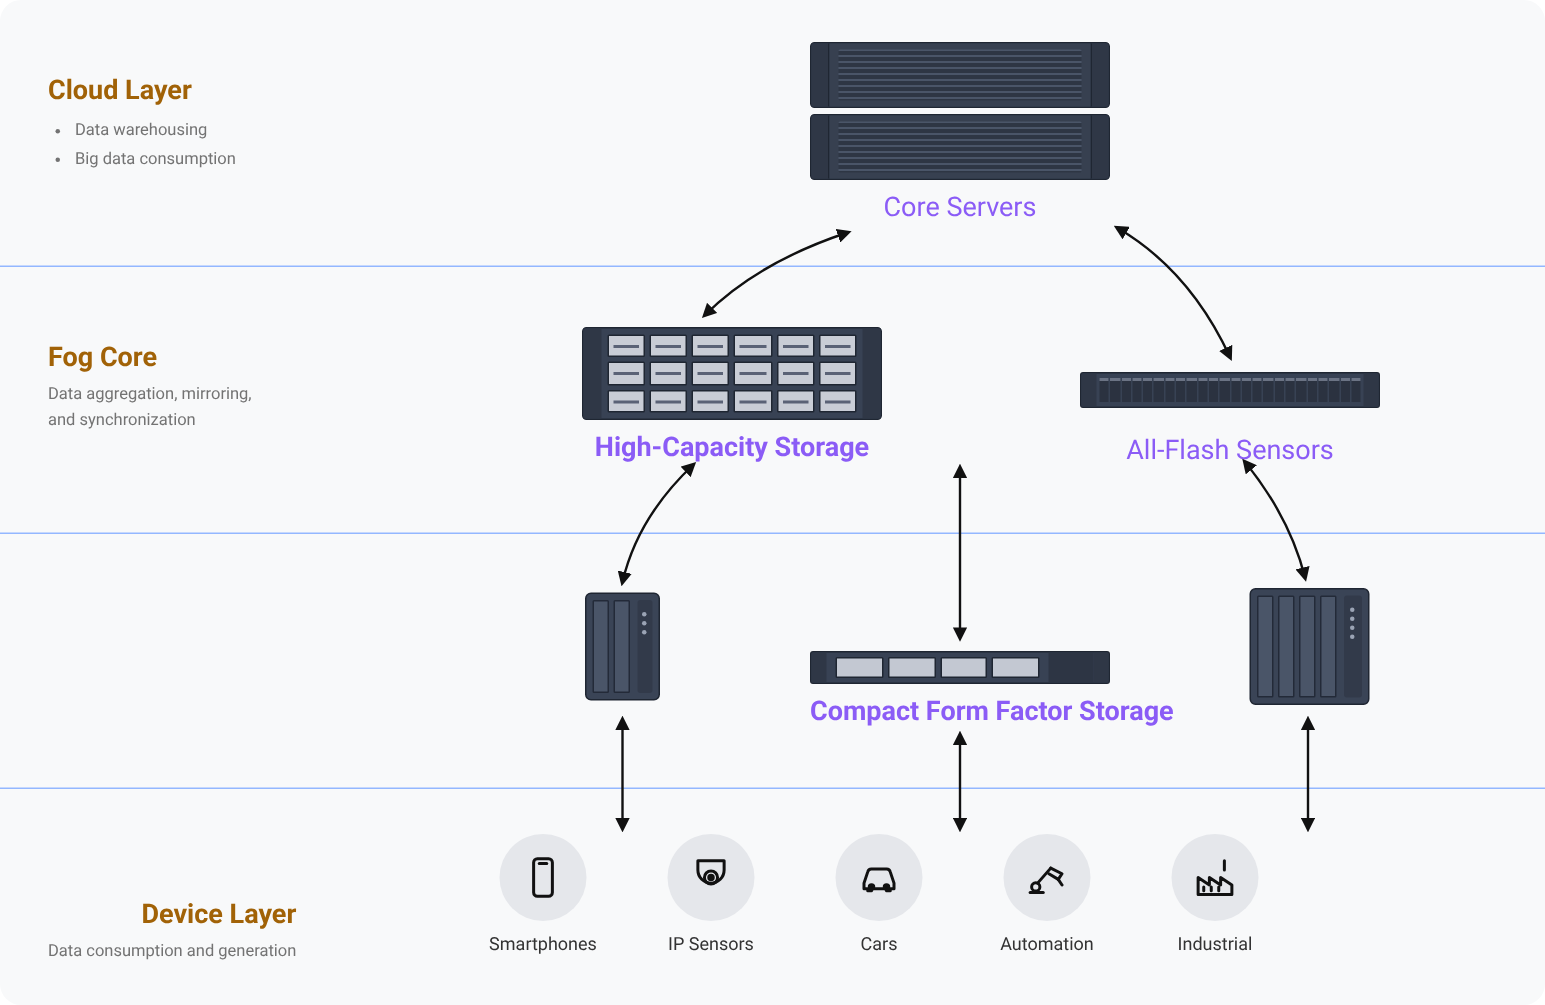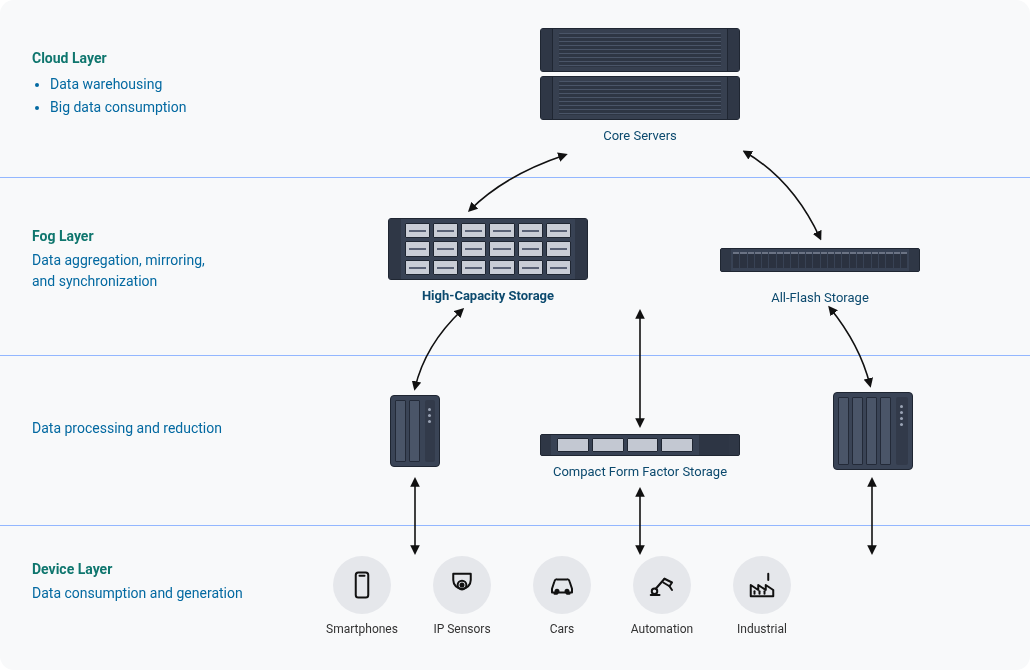--- a/index.html
+++ b/index.html
@@ -11,27 +11,27 @@
     height: 670px;
     position: relative;
   }
   .page { position: relative; width: 1030px; height: 670px; background: #f8f9fa; border-radius: 14px; overflow: hidden;}
   .divider { position: absolute; left: 0; right: 0; height: 0; border-top: 1px solid #93b7ff; }
   #div1 { top: 177px; }
   #div2 { top: 355px; }
   #div3 { top: 525px; }
 
   .layer-label { position: absolute; left: 32px; }
-  .layer-title { font-weight: 700; color: #0f766e; font-size: 14px; }
-  .layer-sub { font-size: 14px; color: #0369a1; margin-top: 6px; line-height: 1.5; }
+  .layer-title { font-weight: 700; color: #a16207; font-size: 18px; }
+  .layer-sub { font-size: 11px; color: #737373; margin-top: 6px; line-height: 1.5; }
   ul.layer-sub { padding-left: 18px; margin: 8px 0 0 0; }
   ul.layer-sub li { margin: 2px 0; }
 
   .node { position: absolute; text-align: center; }
-  .node-label { font-size: 13px; color: #0c4a6e; margin-top: 8px; }
+  .node-label { font-size: 18px; color: #8b5cf6; margin-top: 8px; }
 
   
   .rack2u { width: 200px; height: 44px; background:#384254; border-radius: 3px; border:1px solid #1f2632; position: relative; display:flex; }
   .rack2u .ear { width: 12px; background:#2f3746; border-right:1px solid #1f2632; }
   .rack2u .ear.right { border-right:none; border-left:1px solid #1f2632; }
   .rack2u .front { flex:1; background:#374050; position:relative; }
   .rack2u .front .vents { position:absolute; inset:4px 6px; background: repeating-linear-gradient(to bottom, #4a5568 0 1px, #2e3644 1px 4px); border-radius:1px;}
 
   
   .storage-rack { width: 200px; height: 62px; background:#384254; border-radius: 3px; border:1px solid #1f2632; display:flex; }
@@ -59,21 +59,21 @@
   .rack1u .bay { flex:1; background:#c3c8d2; border:1px solid #1f2632; border-radius:1px;}
   .rack1u .io { width:30px; background:#2d3544; }
 
   
   .nas-big { width: 80px; height: 78px; background:#3a4456; border-radius:4px; border:1px solid #1f2632; position:relative; display:flex; padding:4px 4px 4px 4px; gap:3px;}
   .nas-big .drive { flex:1; background:#4a5568; border:1px solid #232a38; border-radius:1px;}
   .nas-big .side { width:12px; background:#323a4a; margin-left:2px; border-radius:2px; position:relative;}
   .nas-big .side::before { content:""; position:absolute; top:8px; left:4px; width:3px; height:3px; background:#9aa3b4; border-radius:50%; box-shadow: 0 6px 0 #9aa3b4, 0 12px 0 #9aa3b4, 0 18px 0 #9aa3b4;}
 
   
-  .devices { position:absolute; left:320px; top:556px; display:flex; gap:16px; }
+  .devices { position:absolute; left:320px; top:556px; display:flex; gap:28px; }
   .dev { text-align:center; width:84px;}
   .dev .circle { width:58px; height:58px; margin:0 auto; border-radius:50%; background:#e5e7eb; display:flex; align-items:center; justify-content:center;}
   .dev .circle svg { width:30px; height:30px; stroke:#111; stroke-width:1.6; fill:none; stroke-linecap:round; stroke-linejoin:round;}
   .dev .lbl { font-size:12px; color:#333; margin-top:8px;}
 
   
   #arrows { position:absolute; left:0; top:0; pointer-events:none; }
 </style>
 </head>
 <body>
@@ -86,30 +86,29 @@
 
   <div class="layer-label" style="top:50px;">
     <div class="layer-title">Cloud Layer</div>
     <ul class="layer-sub">
       <li>Data warehousing</li>
       <li>Big data consumption</li>
     </ul>
   </div>
 
   <div class="layer-label" style="top:228px;">
-    <div class="layer-title">Fog Layer</div>
+    <div class="layer-title">Fog Core</div>
     <div class="layer-sub" style="white-space:pre-line;">Data aggregation, mirroring,
 and synchronization</div>
   </div>
 
   <div class="layer-label" style="top:412px;">
-    <div class="layer-sub">Data processing and reduction</div>
-  </div>
-
-  <div class="layer-label" style="top:561px;">
+  </div>
+
+  <div class="layer-label" style="top:599px;text-align:right;">
     <div class="layer-title">Device Layer</div>
     <div class="layer-sub">Data consumption and generation</div>
   </div>
 
   <div class="node" style="left:540px; top:28px;">
     <div>
       <div class="rack2u">
           <div class="ear"></div>
           <div class="front">
             <div class="vents"></div>
@@ -180,32 +179,32 @@
           <div class="slot"></div>
           <div class="slot"></div>
           <div class="slot"></div>
           <div class="slot"></div>
           <div class="slot"></div>
           <div class="slot"></div>
           <div class="slot"></div>
       </div>
       <div class="ear"></div>
     </div>
-    <div class="node-label" style="margin-top:18px;">All-Flash Storage</div>
+    <div class="node-label" style="margin-top:18px;">All-Flash Sensors</div>
   </div>
 
   <div class="node" style="left:390px; top:395px;">
     <div class="nas-small">
       <div class="drive"></div>
         <div class="drive"></div>
         <div class="side"></div>
     </div>
   </div>
 
-  <div class="node" style="left:540px; top:434px;">
+  <div class="node" style="left:540px; top:434px;font-weight:bold;">
     <div class="rack1u">
       <div class="ear"></div>
       <div class="bays">
           <div class="bay"></div>
           <div class="bay"></div>
           <div class="bay"></div>
           <div class="bay"></div>
         </div>
       <div class="io"></div>
       <div class="ear"></div>

